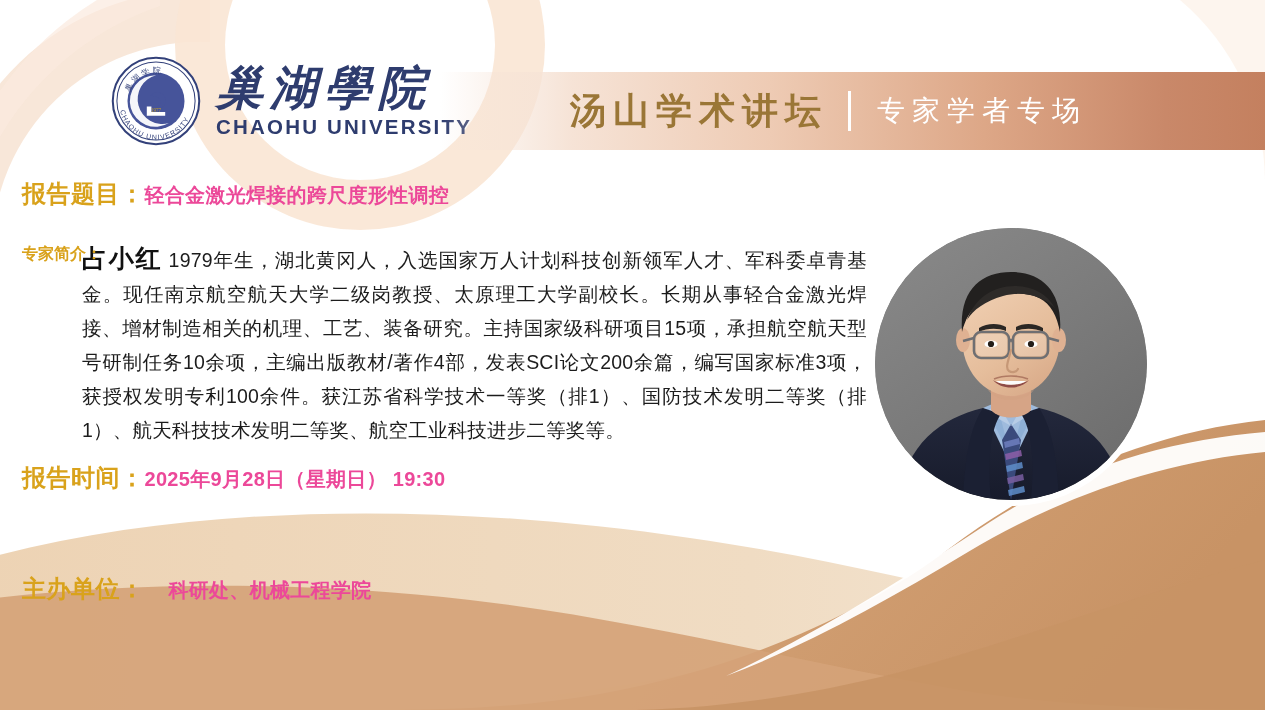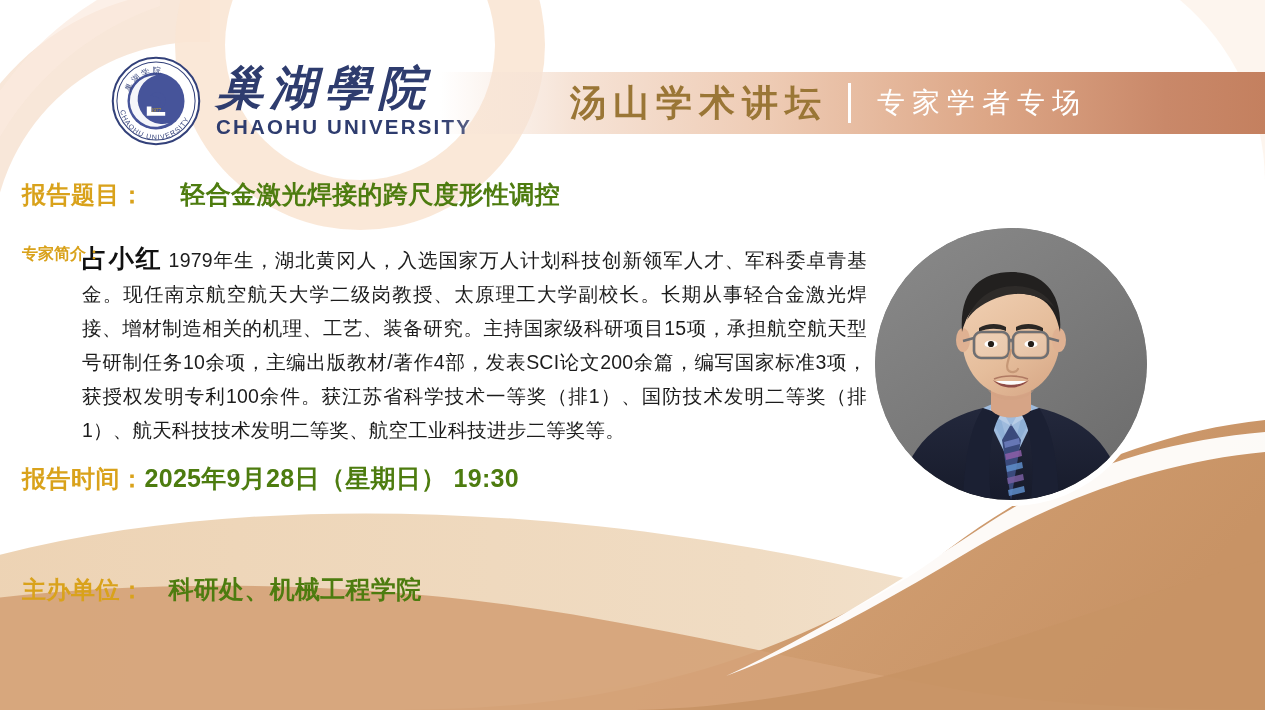--- a/index.html
+++ b/index.html
@@ -69,21 +69,21 @@
     line-height: 1.15;
     margin-top: 1px;
     white-space: nowrap;
   }
 
   .banner {
     position: absolute;
     left: 440px;
     top: 72px;
     width: 825px;
-    height: 62px;
+    height: 78px;
     background: linear-gradient(90deg,
         rgba(255,255,255,0) 0%,
         #f6e3d6 16%,
         #eecbb4 40%,
         #dda787 66%,
         #c98869 88%,
         #c4805f 100%);
     display: flex;
     align-items: center;
     text-align: right;
@@ -120,27 +120,27 @@
     white-space: nowrap;
   }
   .label {
     color: #d9a21b;
     font-size: 24px;
     font-weight: bold;
     letter-spacing: 0.5px;
     flex: 0 0 auto;
   }
   .value-strong {
-    color: #4d7c0f;
-    font-size: 25px;
+    color: #ec4899;
+    font-size: 20px;
     font-weight: bold;
     letter-spacing: 0.3px;
   }
 
-  .row-title { left: 22px; top: 178px; gap: 36px; }
+  .row-title { left: 22px; top: 178px; }
   .row-time  { left: 22px; top: 462px; }
   .row-place { left: 22px; top: 518px; }
   .row-org   { left: 22px; top: 573px; gap: 24px; }
 
   
   .bio-block {
     position: absolute;
     left: 22px;
     top: 241px;
     width: 845px;

